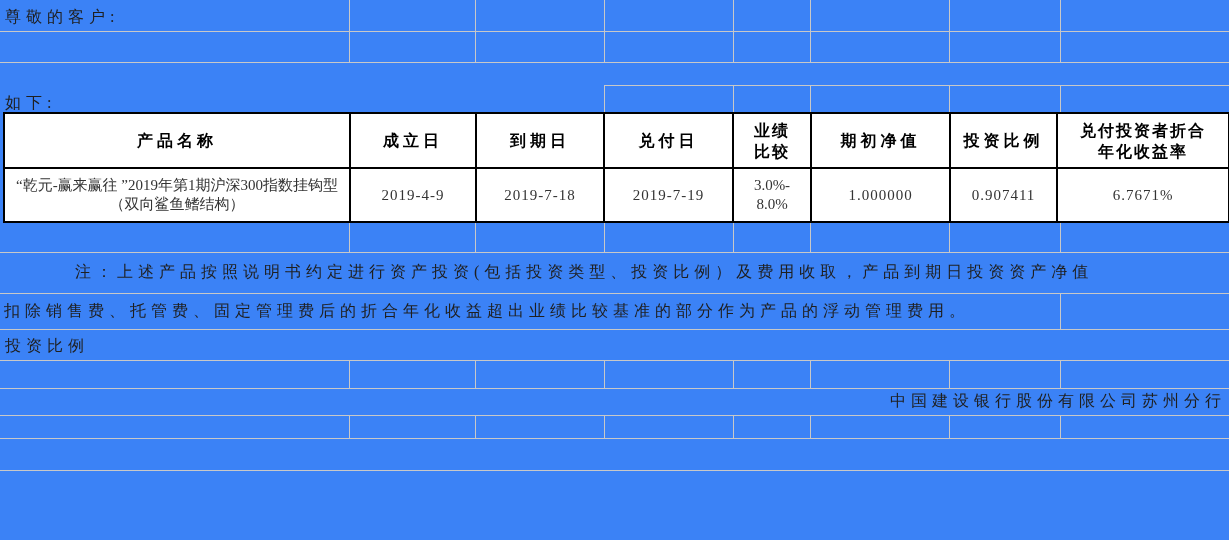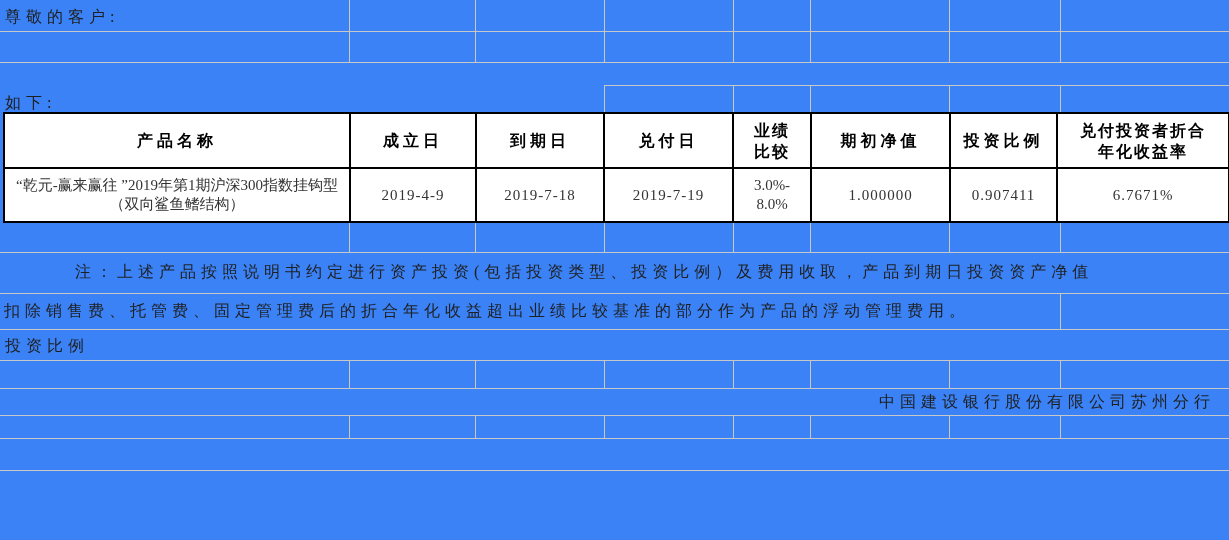--- a/index.html
+++ b/index.html
@@ -167,16 +167,16 @@
     </tr>
   </tbody>
     </table>
 
   <div class="txt" style="left:75px;top:261px;text-align:right;">注：上述产品按照说明书约定进行资产投资(包括投资类型、投资比例）及费用收取，产品到期日投资资产净值</div>
 
   <div class="txt" style="left:4px;top:300px;">扣除销售费、托管费、固定管理费后的折合年化收益超出业绩比较基准的部分作为产品的浮动管理费用。</div>
 
   <div class="txt" style="left:5px;top:335px;">投资比例</div>
 
-  <div class="txt right" style="right:14px;top:391px;">中国建设银行股份有限公司苏州分行</div>
+  <div class="txt right" style="right:3px;top:391px;font-family:Liberation Mono, monospace;">中国建设银行股份有限公司苏州分行</div>
 
 
 </div>
 
 </body></html>

